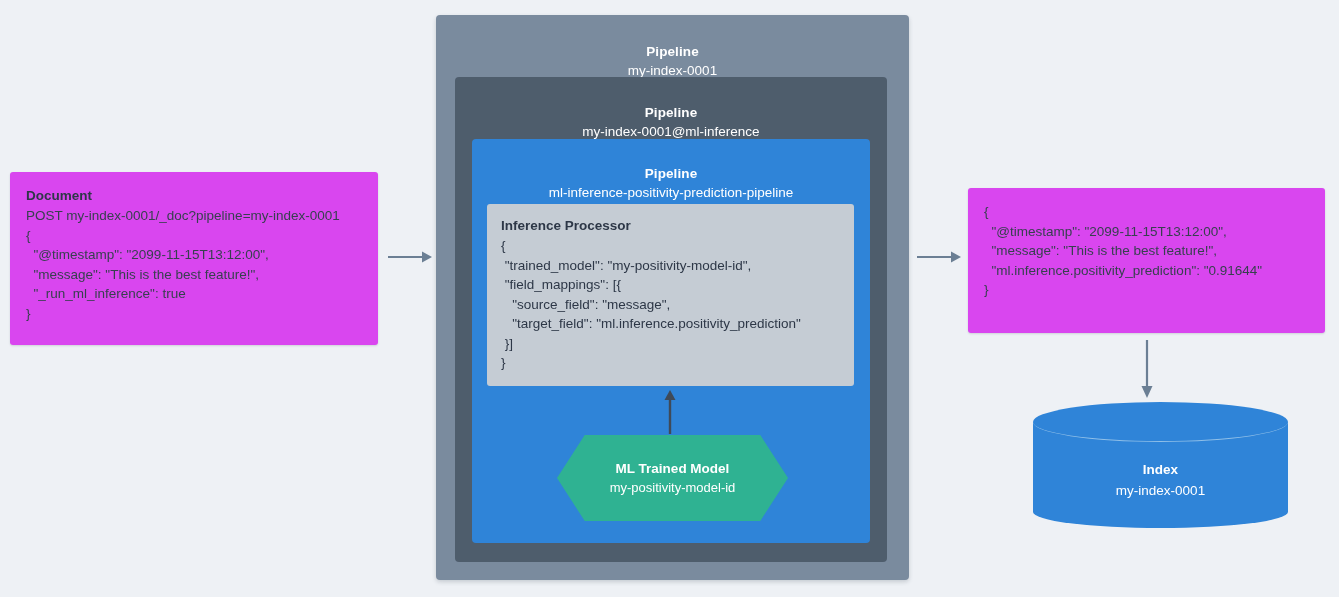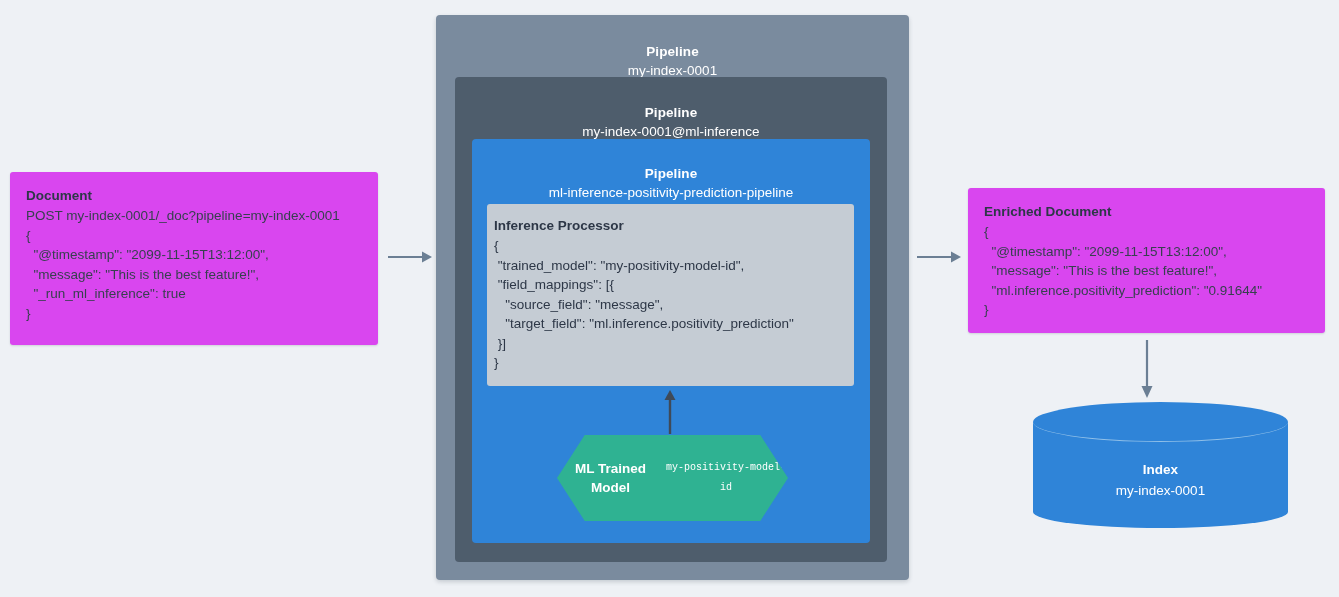--- a/index.html
+++ b/index.html
@@ -67,21 +67,21 @@
     font-size: 13.5px;
     line-height: 20px;
   }
 
   
   .proc-box {
     position: absolute;
     background: #c5ccd4;
     border-radius: 3px;
     box-sizing: border-box;
-    padding: 12px 7px;
+    padding: 12px 14px;
   }
   .proc-title {
     font-size: 13.5px;
     font-weight: bold;
     color: #2d3747;
     line-height: 20px;
   }
   .proc-line {
     font-size: 13.5px;
     color: #2d3747;
@@ -89,28 +89,28 @@
     white-space: pre;
   }
 
   
   .hexagon {
     position: absolute;
     background: #2fb292;
     -webkit-clip-path: polygon(12% 0%, 88% 0%, 100% 50%, 88% 100%, 12% 100%, 0% 50%);
     clip-path: polygon(12% 0%, 88% 0%, 100% 50%, 88% 100%, 12% 100%, 0% 50%);
     display: flex;
-    flex-direction: row;
+    flex-direction: column;
     align-items: center;
     justify-content: center;
     color: #ffffff;
     text-align: center;
   }
   .hex-title { font-size: 13.5px; font-weight: bold; line-height: 19px; }
-  .hex-sub   { font-size: 10px; line-height: 20px; font-family: Liberation Mono, monospace; }
+  .hex-sub   { font-size: 13px; line-height: 20px; }
 
   
   .cylinder {
     position: absolute;
   }
   .cyl-body {
     position: absolute;
     left: 0; right: 0;
     top: 20px; bottom: 16px;
     background: #2f84d8;
@@ -215,21 +215,20 @@
   </div>
 
   <div class="arrow" style="left:917px; top:250px;">
     <svg width="44" height="14" viewBox="0 0 44 14">
       <line x1="0" y1="7" x2="34" y2="7" stroke="#6b7f94" stroke-width="2.2"></line>
       <polygon points="34,1.5 44,7 34,12.5" fill="#6b7f94"></polygon>
     </svg>
   </div>
 
   <div class="doc-card" style="left:968px; top:188px; width:357px; height:145px;">
-    <div class="doc-title">Enriched Document</div>
     <div class="doc-line">{</div>
     <div class="doc-line">  "@timestamp": "2099-11-15T13:12:00",</div>
     <div class="doc-line">  "message": "This is the best feature!",</div>
     <div class="doc-line">  "ml.inference.positivity_prediction": "0.91644"</div>
     <div class="doc-line">}</div>
   </div>
 
   <div class="arrow" style="left:1140px; top:340px;">
     <svg width="14" height="58" viewBox="0 0 14 58">
       <line x1="7" y1="0" x2="7" y2="46" stroke="#6b7f94" stroke-width="2.2"></line>

